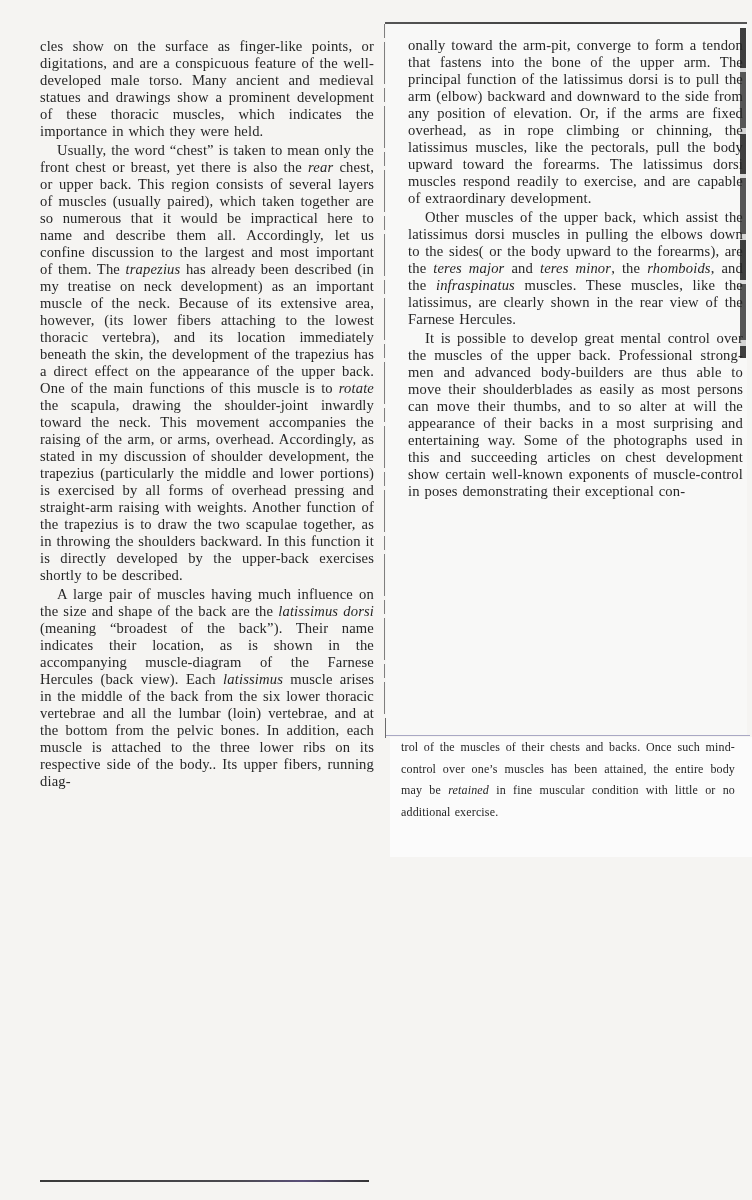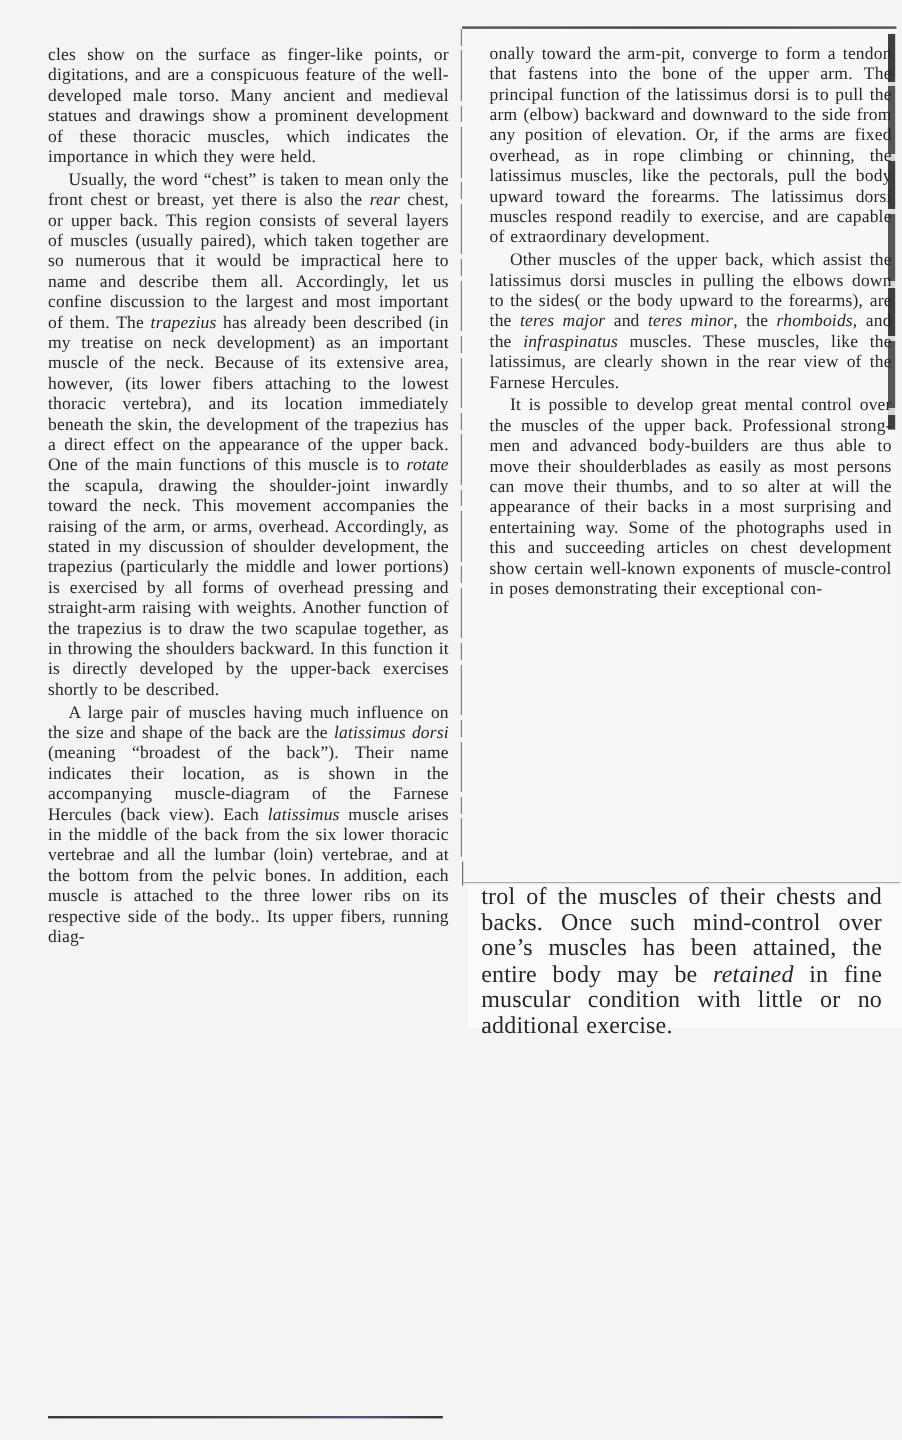--- a/index.html
+++ b/index.html
@@ -57,21 +57,21 @@
       position: absolute; left: 740px; top: 28px; width: 6px; height: 330px;
       background: repeating-linear-gradient(180deg, #2a2a2a 0 40px, #d8d8d8 40px 44px, #444 44px 100px, #cfcfcf 100px 106px);
       opacity: 0.9;
     }
 
     
     #right-col-bottom-panel {
       position: absolute; left: 390px; top: 737px; width: 362px; height: 120px;
       background: #fbfbfb;
     }
-    #right-col-bottom { left: 401px; top: 737px; width: 334px; font-size: 20px; line-height: 21.6px; }
+    #right-col-bottom { left: 401px; top: 737px; width: 334px; font-size: 12px; line-height: 21.6px; }
   </style>
 </head>
 <body>
 
 <div class="page-bg"></div>
 
 <div id="right-col-top-panel"></div>
 <div id="right-col-bottom-panel"></div>
 
 <div id="right-top-rule"></div>

